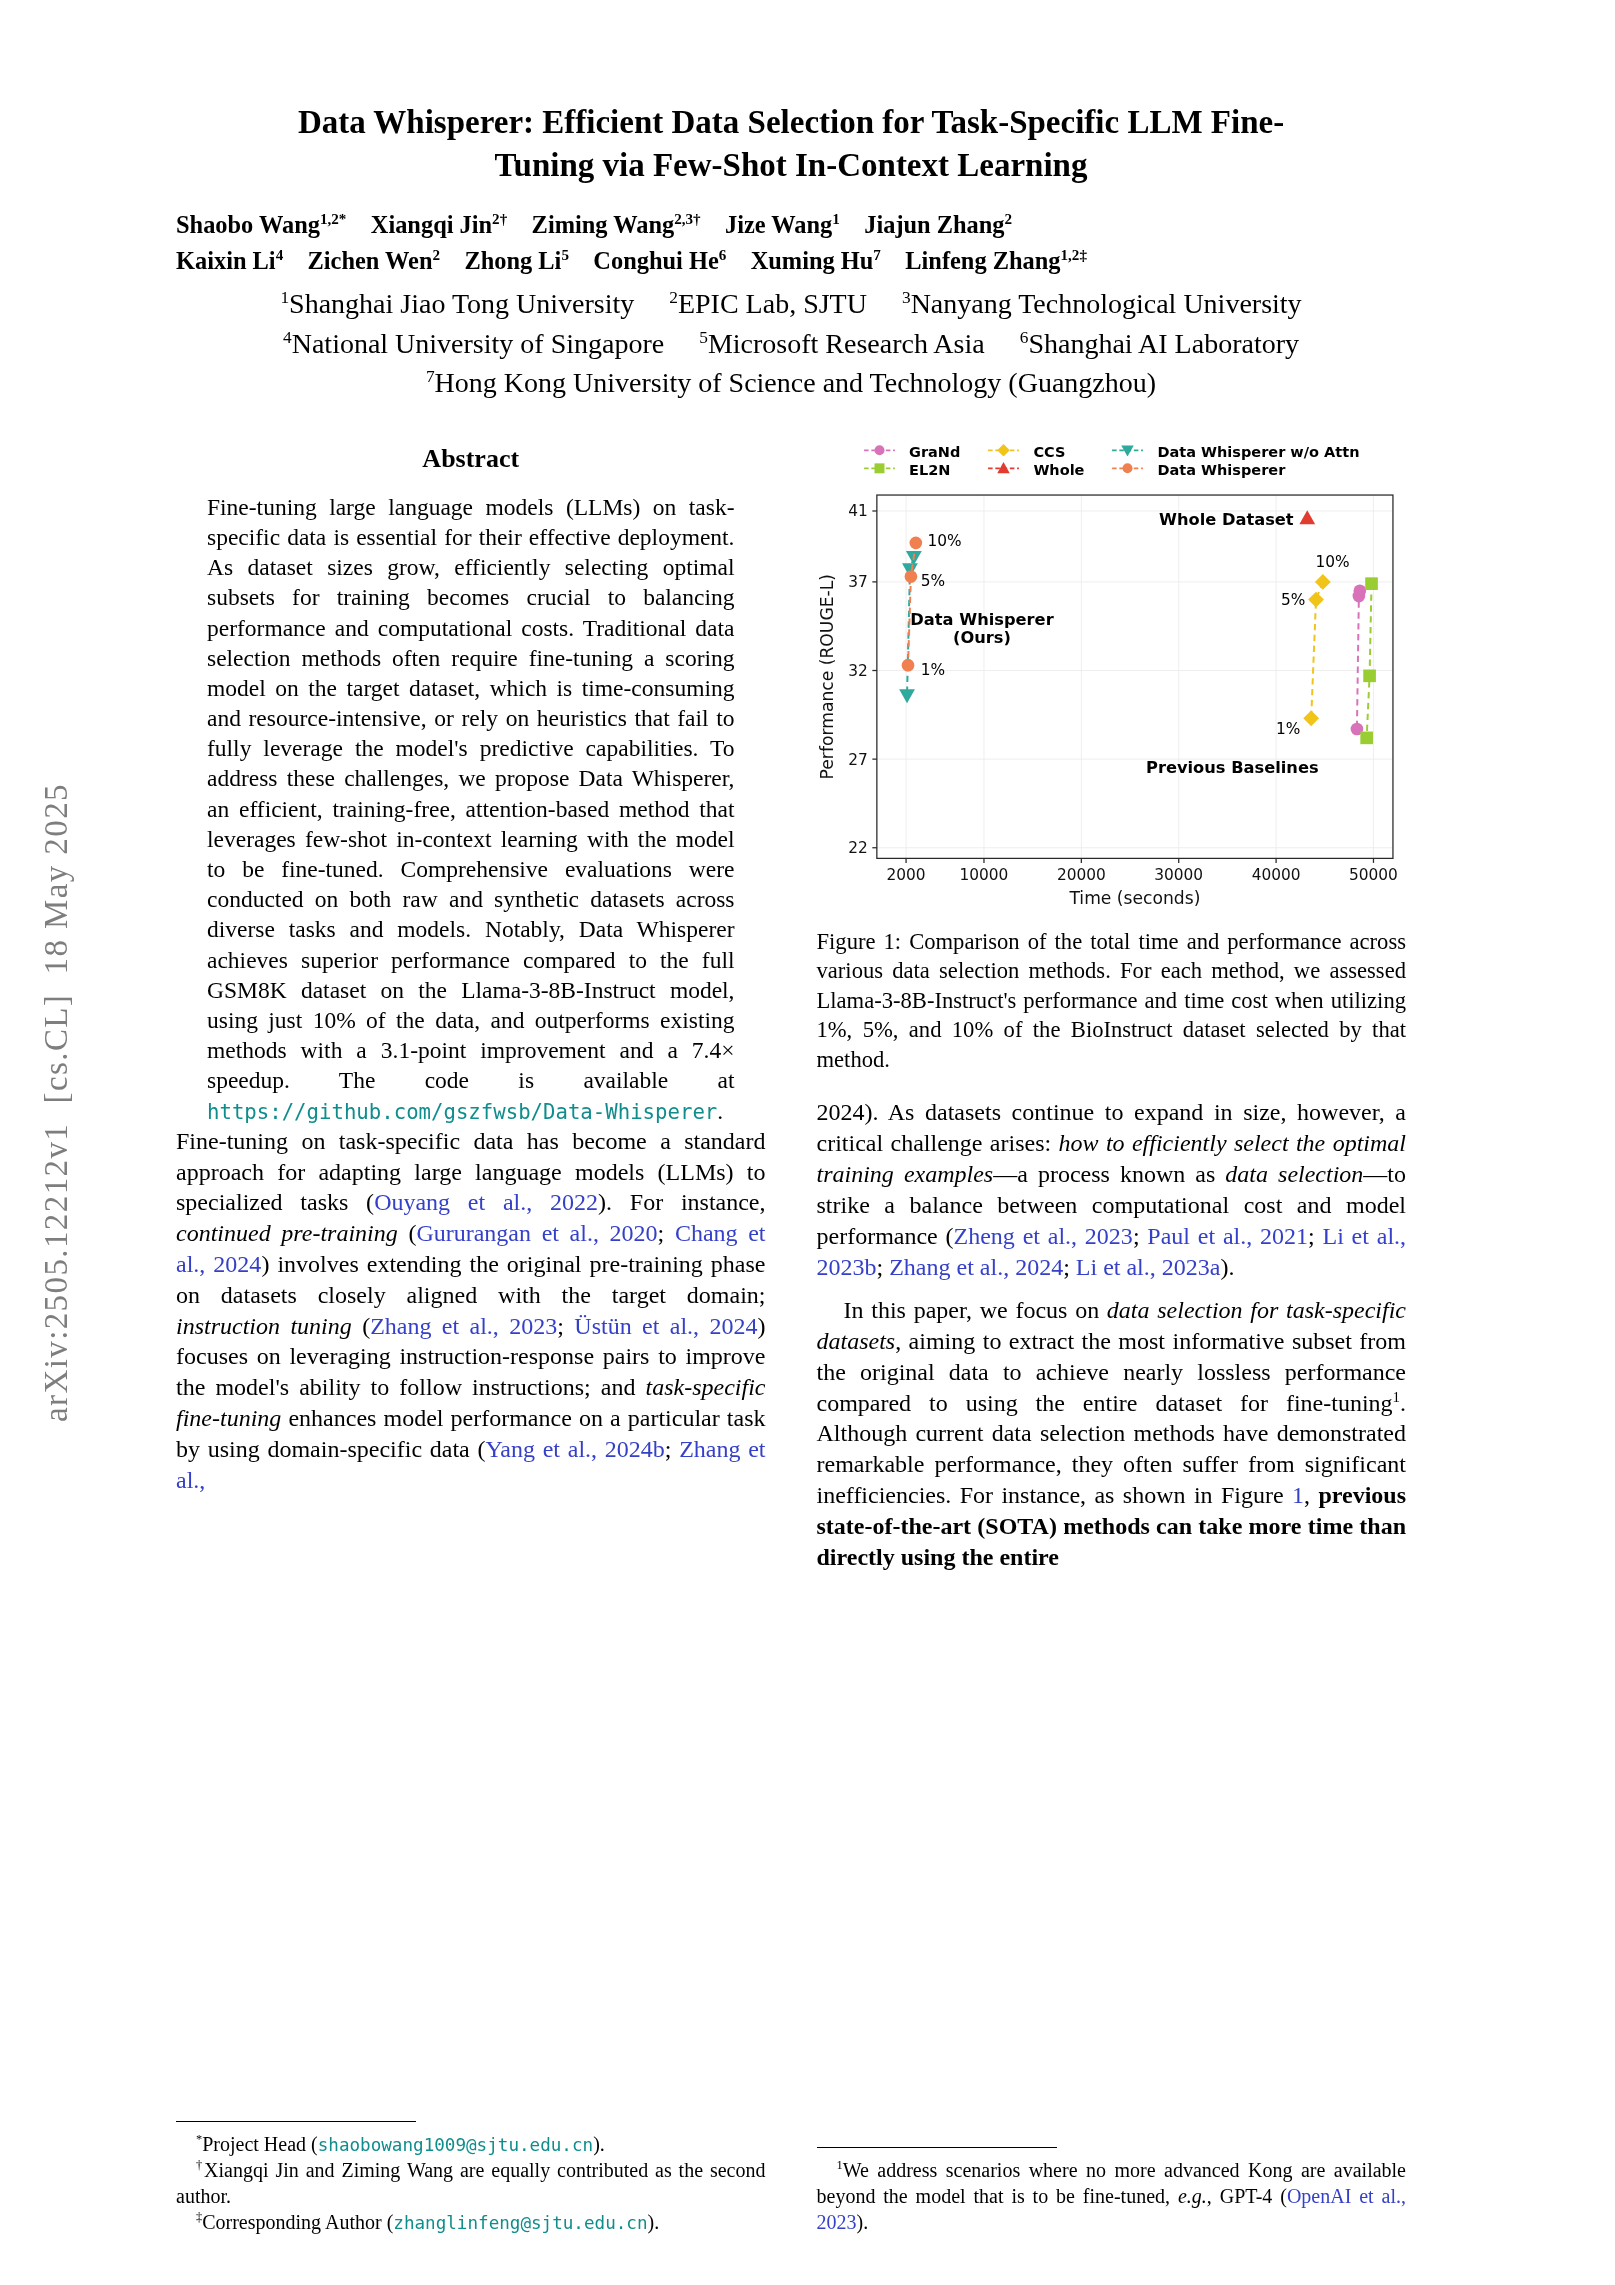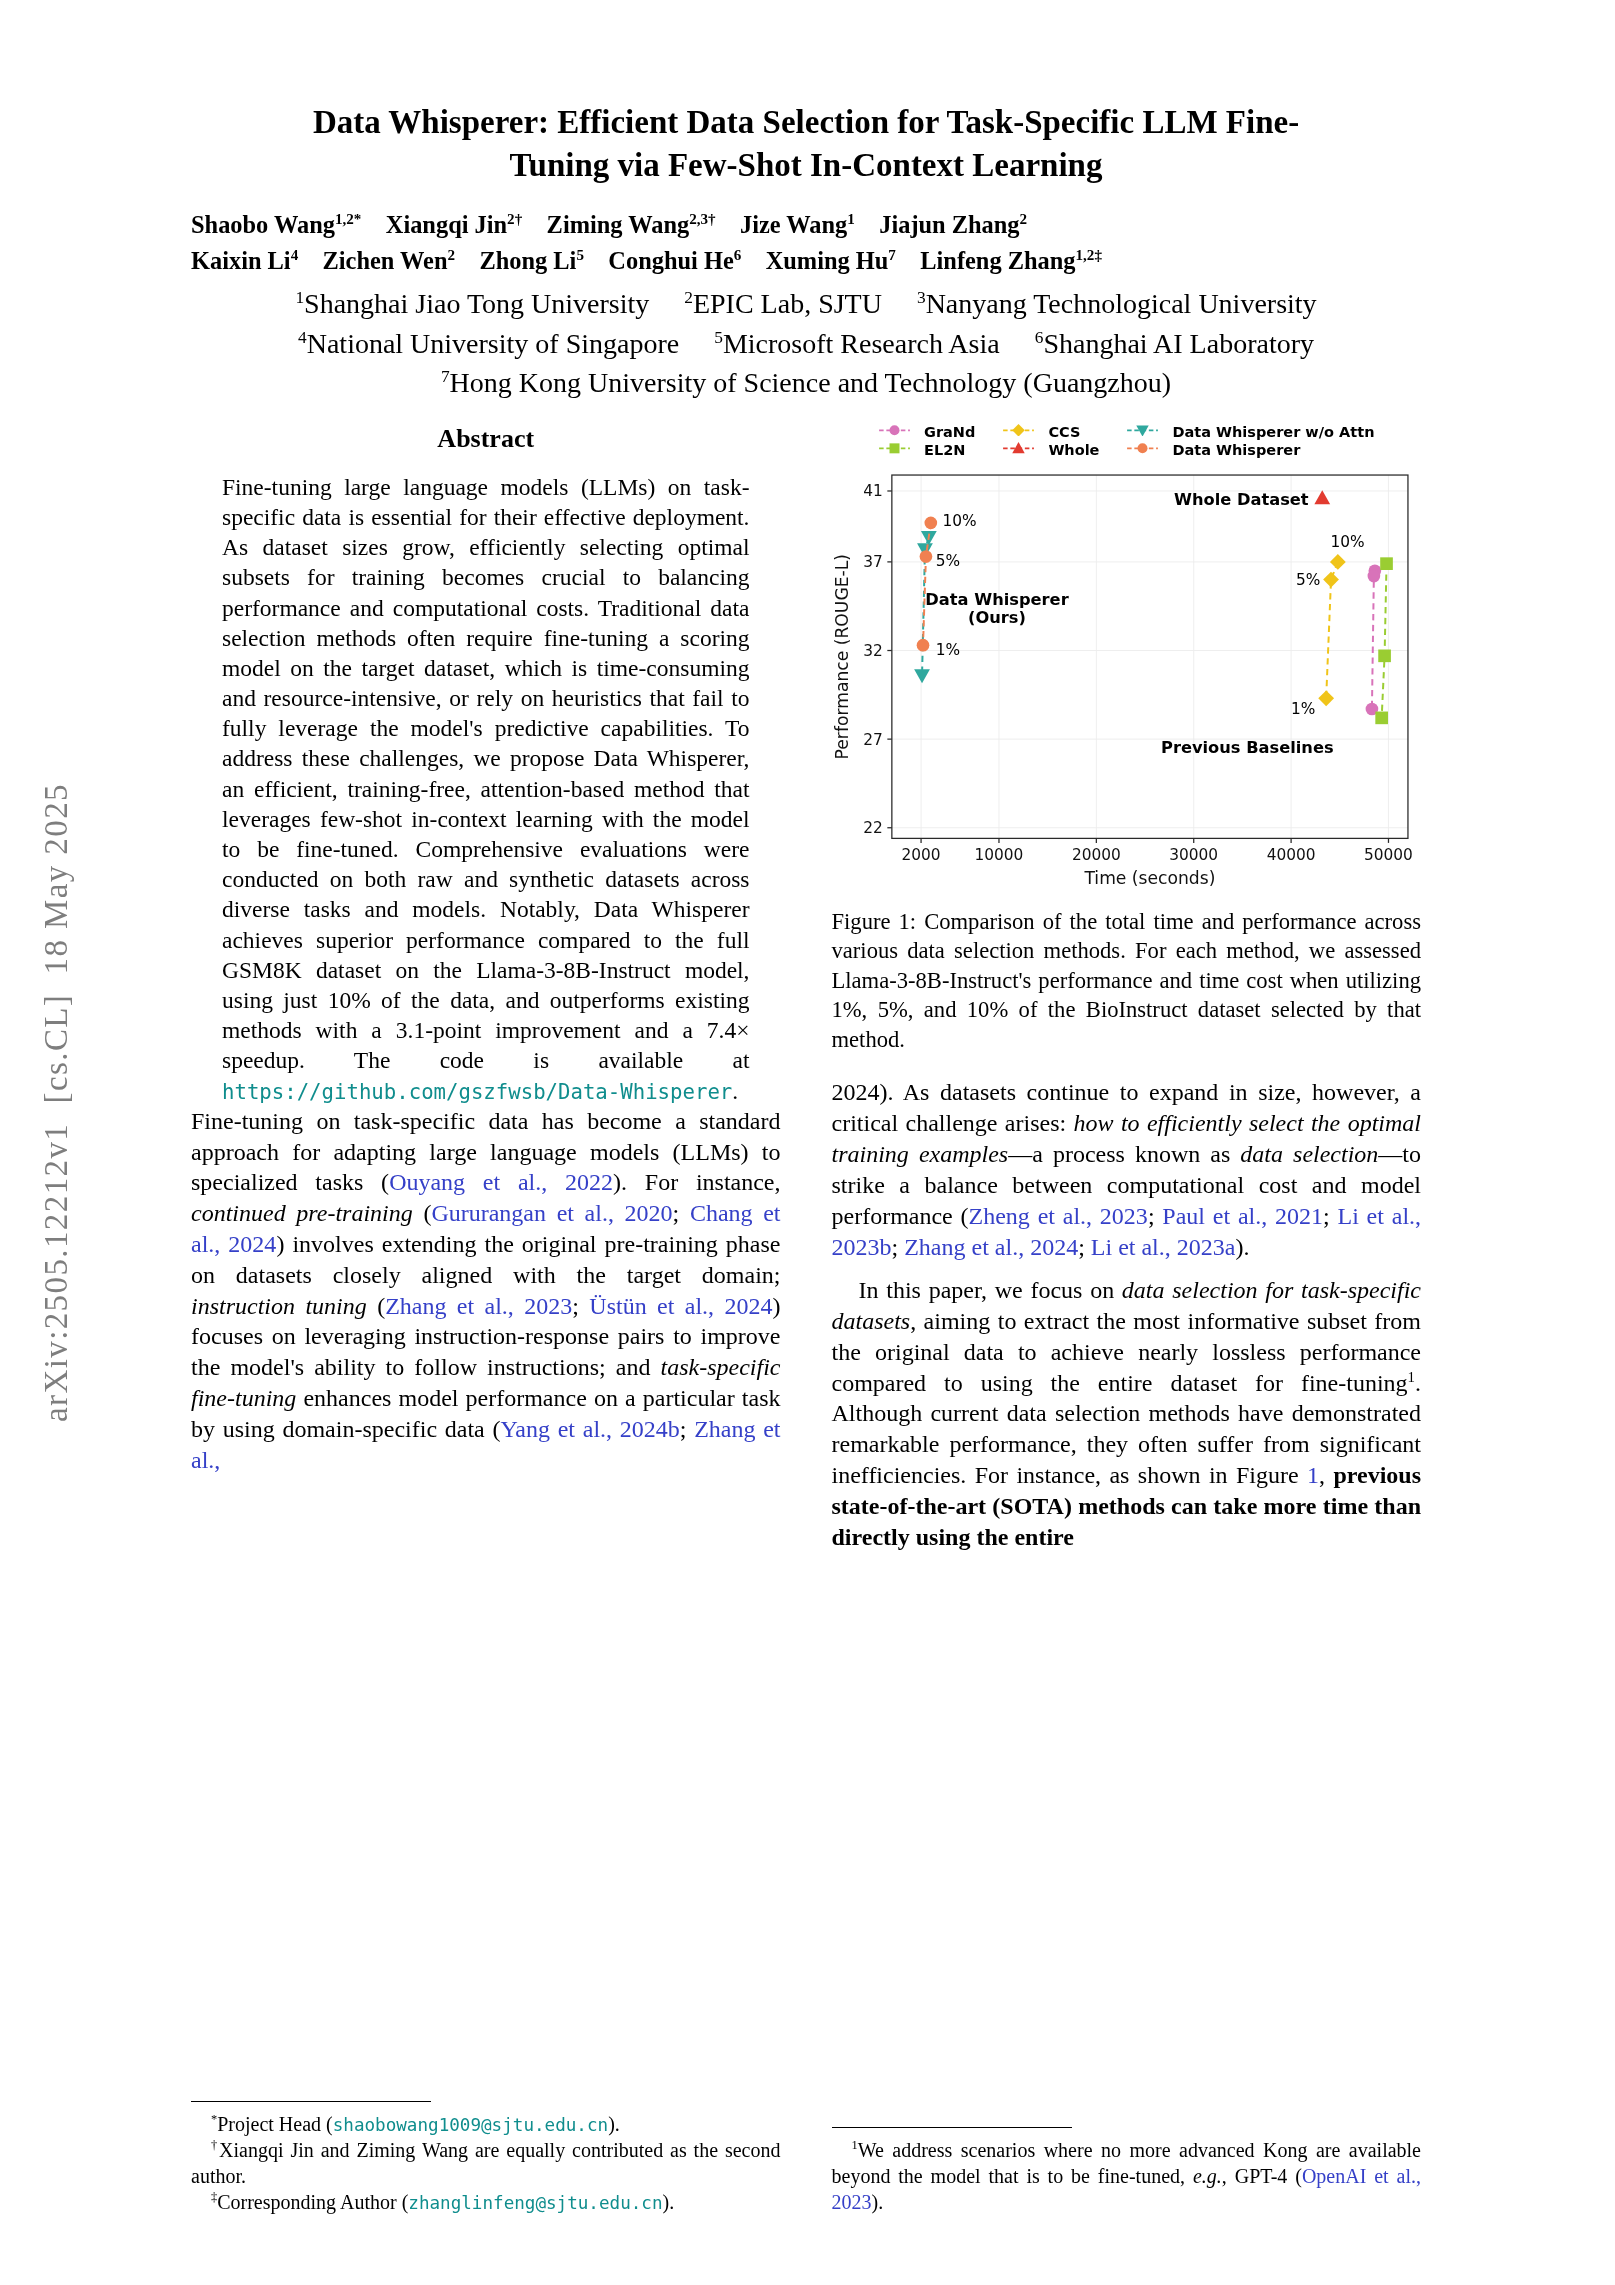--- a/index.html
+++ b/index.html
@@ -7,27 +7,27 @@
   .page {
     position: relative; width: 1616px; height: 2285px; margin: 0 auto;
     background: #ffffff; color: #000;
     font-family: "Liberation Serif", serif; overflow: hidden;
   }
   .arxiv-stamp {
     position: absolute; left: 38px; top: 554px; height: 868px;
     writing-mode: vertical-rl; transform: rotate(180deg);
     font-size: 33px; color: #7e7e7e; letter-spacing: 1.4px; white-space: pre;
   }
-  .content { position: absolute; left: 191px; top: 0; width: 1230px; }
+  .content { position: absolute; left: 176px; top: 0; width: 1230px; }
   .title { font-size: 33px; font-weight: bold; text-align: center; line-height: 1.3; margin: 101px 104px 0; }
   .authors-block { margin-top: 20px; }
   .authors-line { text-align: left; font-size: 24.4px; line-height: 1.48; white-space: pre-wrap; }
   .affils-block { margin-top: 5.4px; }
   .affil-line { text-align: center; font-size: 28px; line-height: 1.4; white-space: pre-wrap; }
-  .columns { display: flex; gap: 51px; margin-top: 20px; height: 1793px; overflow: hidden; }
+  .columns { display: flex; gap: 51px; margin-top: 40px; height: 1793px; overflow: hidden; }
   .col { flex: 1 1 0; min-width: 0; display: flex; flex-direction: column; }
   .abstract-heading { font-size: 26px; font-weight: bold; text-align: center; margin: 1.8px 0 18px; }
   .abstract-text { font-size: 23.5px; line-height: 1.285; text-align: justify; margin: 0 31px; }
   .section-heading { font-size: 27px; font-weight: bold; margin: 34px 0 20px; }
   .section-heading .num { margin-right: 27px; }
   .body-par { font-size: 24px; line-height: 1.285; text-align: justify; margin: 0; }
   .indent { text-indent: 27px; }
   .par-gap { margin-top: 12.7px; }
   .footnotes { margin-top: auto; font-size: 20px; line-height: 1.3; }
   .fn-rule { border: none; border-top: 1.4px solid #000; width: 240px; margin: 0 0 9px 0; }

